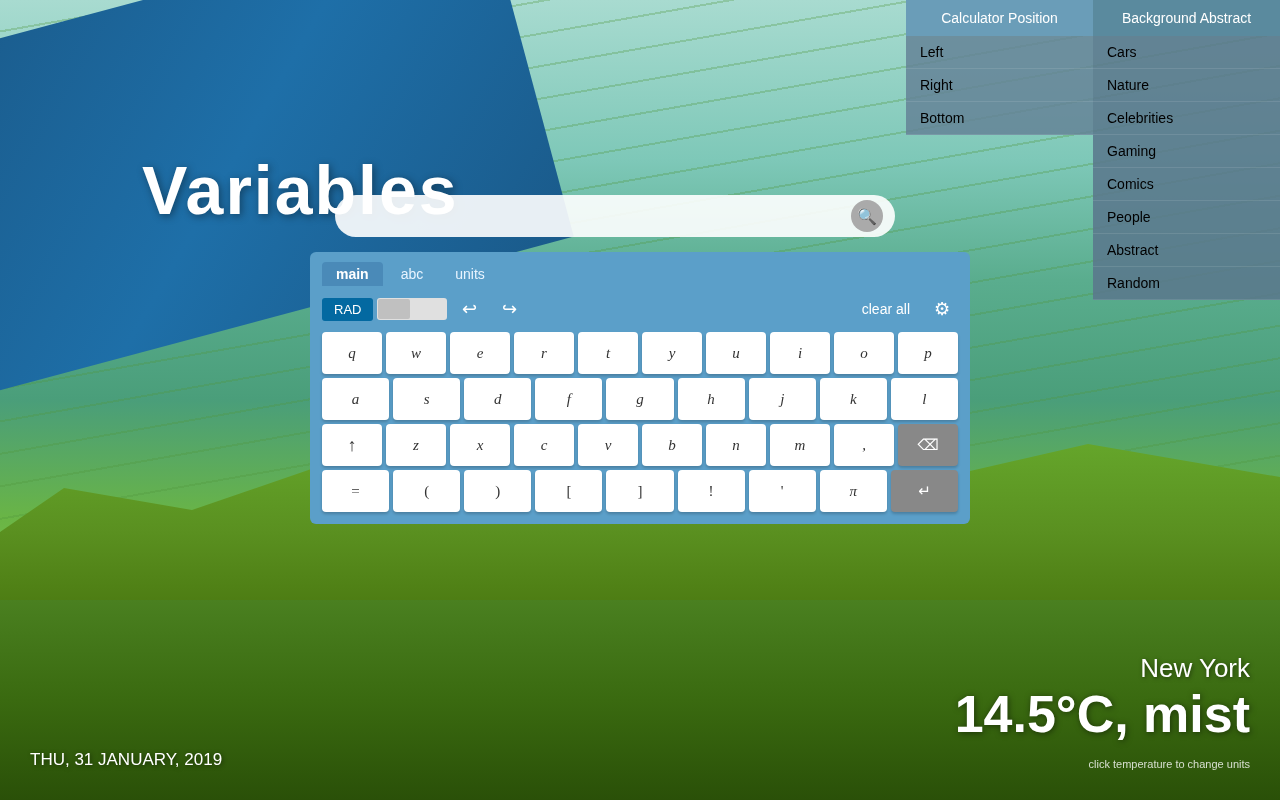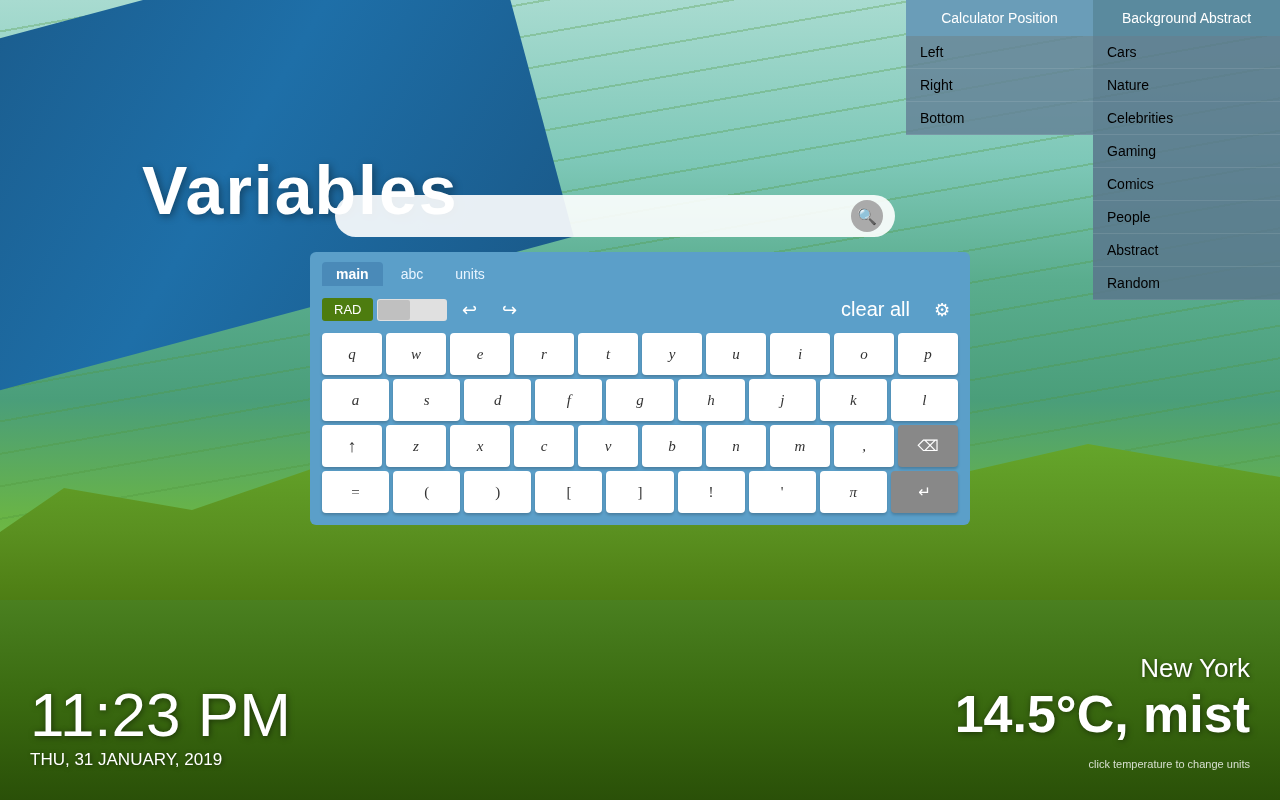--- a/index.html
+++ b/index.html
@@ -135,21 +135,21 @@
 
     
     .mode-row {
       display: flex;
       align-items: center;
       gap: 4px;
       margin-bottom: 8px;
     }
     .mode-btn {
       padding: 4px 12px;
-      background: #4d7c0f;
+      background: #0369a1;
       color: white;
       border: none;
       border-radius: 3px;
       font-size: 13px;
       cursor: pointer;
     }
     .mode-toggle {
       width: 70px;
       height: 22px;
       background: #e0e0e0;
@@ -175,21 +175,21 @@
       display: flex;
       align-items: center;
       justify-content: center;
     }
     .clear-btn {
       margin-left: auto;
       padding: 4px 12px;
       background: transparent;
       color: white;
       border: none;
-      font-size: 20px;
+      font-size: 14px;
       cursor: pointer;
     }
     .settings-btn {
       width: 32px;
       height: 30px;
       background: transparent;
       border: none;
       color: white;
       font-size: 18px;
       cursor: pointer;
@@ -446,21 +446,20 @@
     <div class="dropdown-item">Celebrities</div>
     <div class="dropdown-item">Gaming</div>
     <div class="dropdown-item">Comics</div>
     <div class="dropdown-item">People</div>
     <div class="dropdown-item">Abstract</div>
     <div class="dropdown-item">Random</div>
   </div>
 </div>
 
 <div class="clock-area">
-  <div class="clock-time">11:23 PM</div>
   <div class="clock-date">THU, 31 JANUARY, 2019</div>
 </div>
 
 <div class="weather-area">
   <div class="weather-city">New York</div>
   <div class="weather-temp">14.5°C, mist</div>
   <div class="weather-click">click temperature to change units</div>
 </div>
 
 </body></html>

